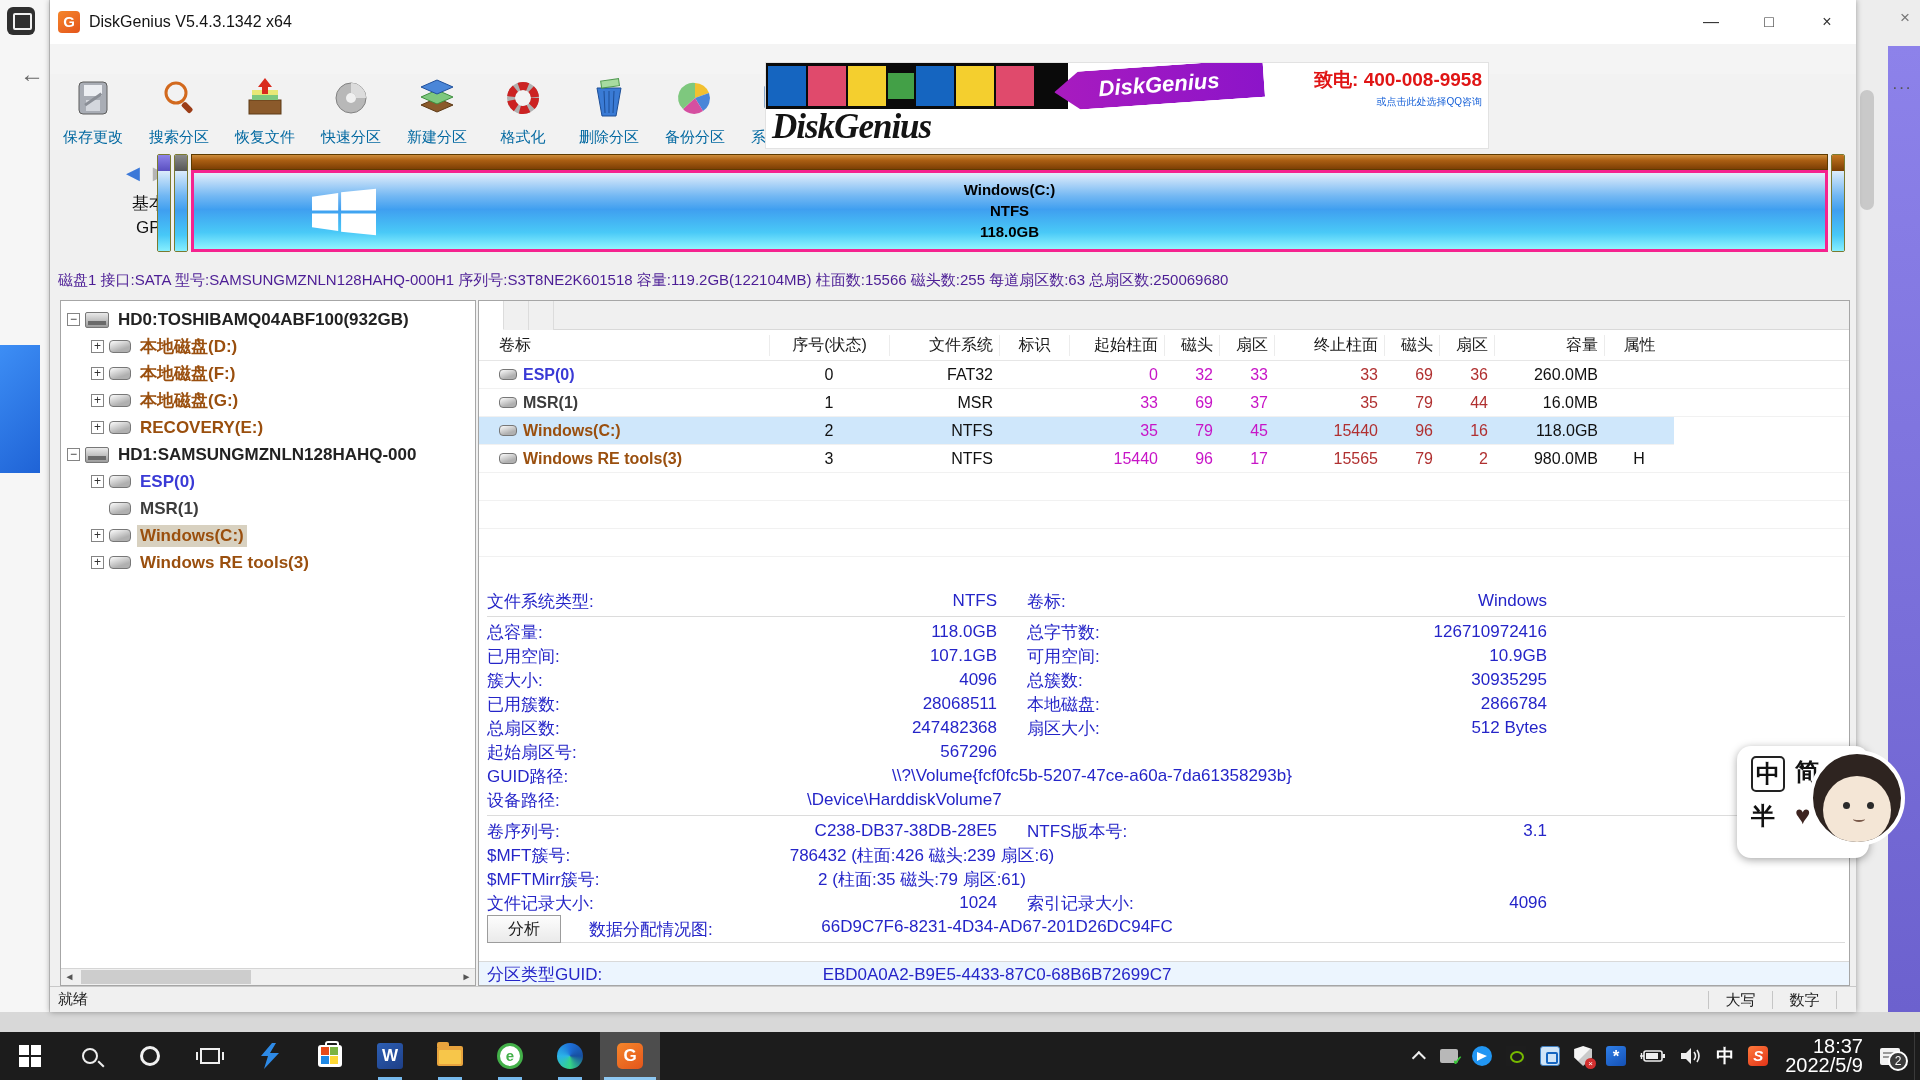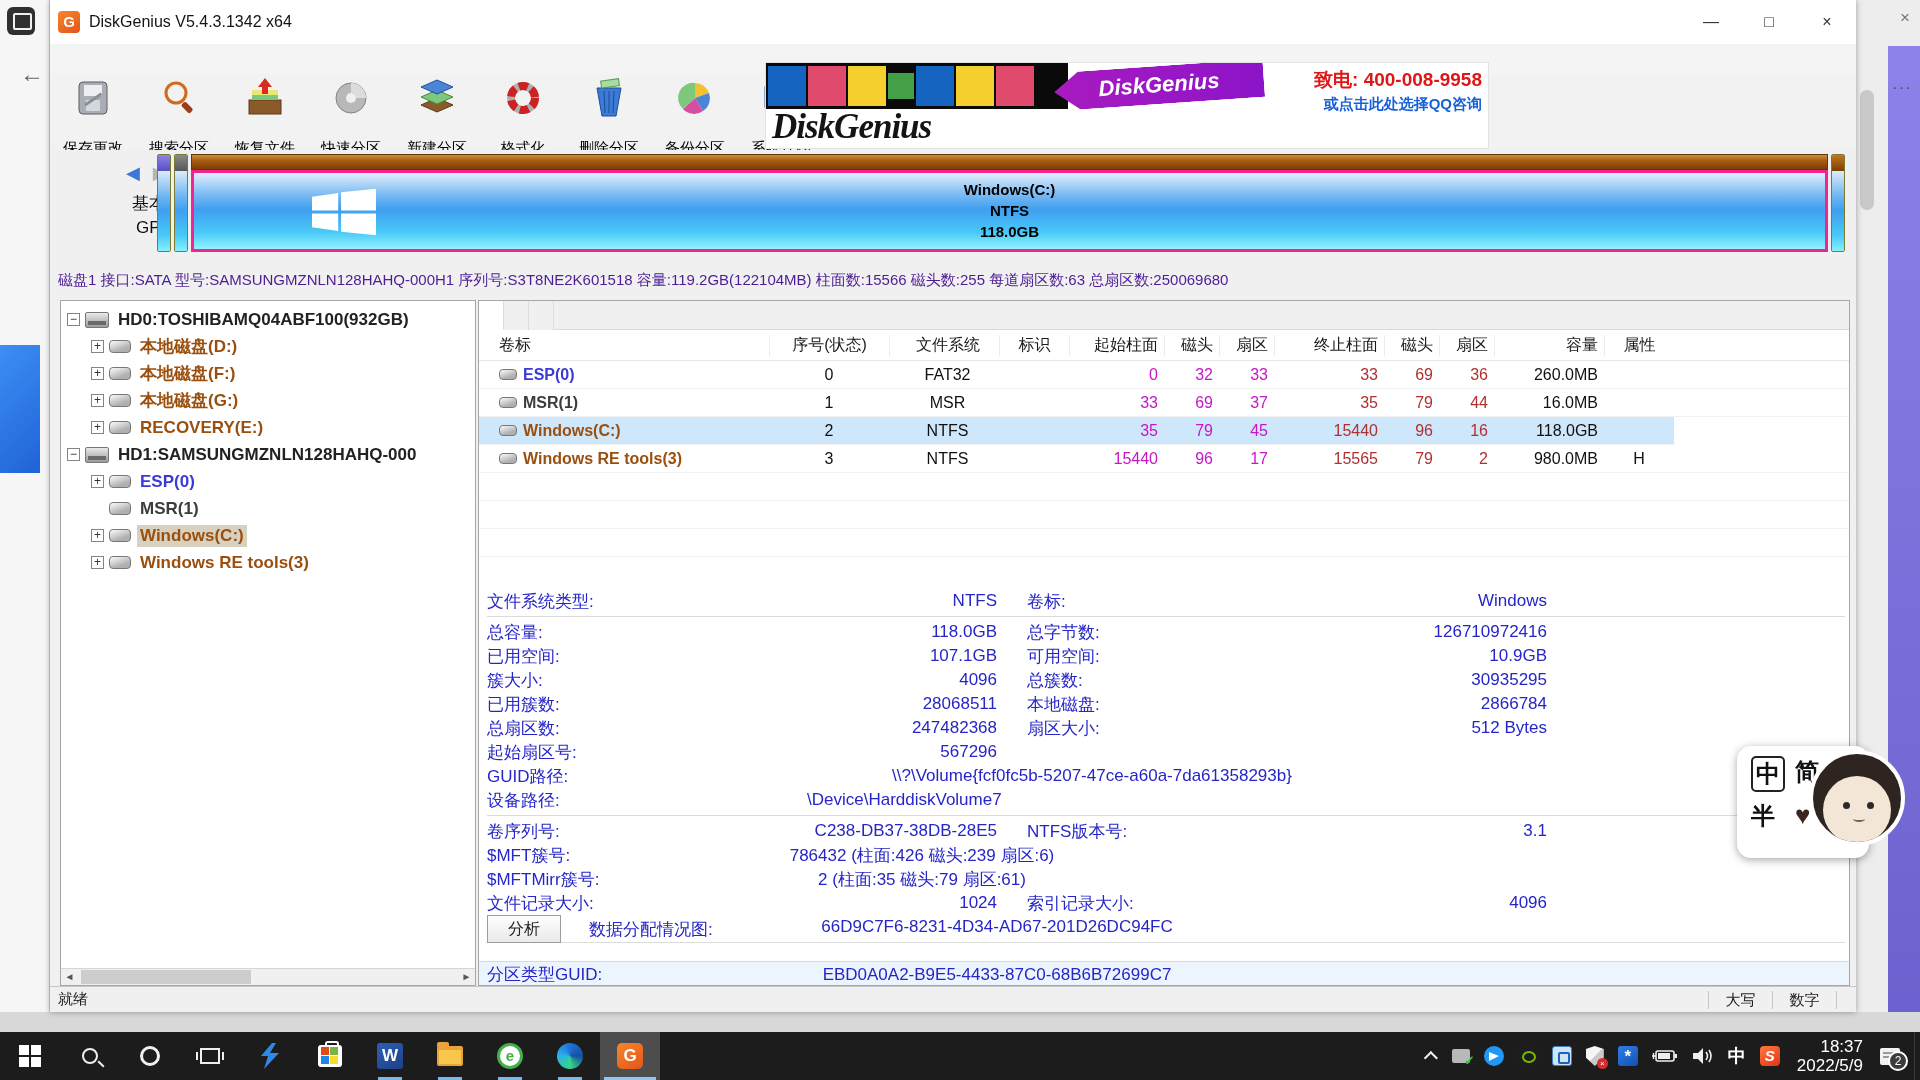--- a/index.html
+++ b/index.html
@@ -26,37 +26,37 @@
   .title-text { margin-left:9px; font-size:16px; color:#141414; }
   .win-controls { position:absolute; right:0; top:0; height:44px; display:flex; }
   .win-btn { width:58px; height:44px; display:flex; align-items:center; justify-content:center; font-size:16px; color:#333; }
 
   .menubar { position:absolute; left:0; top:44px; right:0; height:30px; background:#f4f4f4; display:flex; align-items:center; }
   .menu-item { padding:0 14px; font-size:16px; color:#111; }
 
   .toolbar { position:absolute; left:0; top:74px; right:0; height:76px; background:#f2f2f2; display:flex; }
   .tool-btn { width:86px; height:74px; display:flex; flex-direction:column; align-items:center; justify-content:flex-start; padding-top:4px; }
   .tool-btn svg { width:44px; height:40px; }
-  .tool-label { font-size:15px; color:#000000; margin-top:17px; white-space:nowrap; }
+  .tool-label { font-size:15px; color:#0369a1; margin-top:6px; white-space:nowrap; }
 
   
   .banner { position:absolute; left:715px; top:62px; width:724px; height:87px; background:#ffffff; overflow:hidden; z-index:3; border:1px solid #e2e2e2; }
   .ban-tiles { position:absolute; left:0; top:0; width:302px; height:46px; background:#0a0a0a; display:flex; align-items:center; padding-left:2px; }
   .tile { width:38px; height:40px; margin-right:2px; display:flex; align-items:center; justify-content:center; font-size:28px; font-weight:bold; }
   .tile.t-blue { background:#1565c0; color:#fff; }
   .tile.t-pink { background:#e04a6c; color:#fff; }
   .tile.t-yellow { background:#f4cf2e; color:#111; }
   .tile.t-green { background:#43a047; color:#fff; }
   .tile.small { width:26px; height:26px; font-size:17px; }
   .ban-logo { position:absolute; left:6px; top:44px; font-family:"Liberation Serif", serif; font-weight:bold; font-style:italic; font-size:35px; color:#141414; letter-spacing:-1px; }
   .ban-ribbon { position:absolute; left:288px; top:3px; width:210px; height:38px; background:linear-gradient(90deg,#a81bbf,#8c14c9); clip-path:polygon(12% 0, 100% 0, 100% 100%, 12% 100%, 0 50%); display:flex; align-items:center; justify-content:center; transform:rotate(-4deg); }
   .ban-ribbon span { color:#fff; font-weight:bold; font-style:italic; font-size:22px; }
   .ban-phone { position:absolute; right:6px; top:4px; text-align:right; }
   .ban-phone .ph1 { color:#e01515; font-weight:bold; font-size:19px; }
-  .ban-phone .ph2 { color:#1660d8; font-weight:bold; font-size:15px; margin-top:2px; }
+  .ban-phone .ph2 { color:#1660d8; font-weight:normal; font-size:10px; margin-top:2px; }
   .ban-sub { position:absolute; left:300px; bottom:4px; width:420px; text-align:center; font-size:19px; color:#111; font-weight:bold; }
 
   
   .diskmap { position:absolute; left:0; top:150px; right:0; height:114px; background:#f0f0f0; }
   .nav-arrows { position:absolute; left:76px; top:12px; font-size:18px; letter-spacing:4px; }
   .nav-left { color:#3b78d8; } .nav-right { color:#b5b5b5; }
   .dm-basic { position:absolute; left:82px; top:42px; font-size:17px; color:#111; }
   .dm-gpt { position:absolute; left:86px; top:68px; font-size:17px; color:#111; }
   .diskbox { position:absolute; left:105px; top:4px; width:1690px; height:102px; }
   .minibar { position:absolute; top:0; width:14px; height:98px; border:1px solid #7a7a30; border-radius:2px; overflow:hidden; }
@@ -97,21 +97,21 @@
   .tabs { position:absolute; left:0; top:0; right:0; height:29px; background:#f0f0f0; border-bottom:1px solid #d9d9d9; display:flex; }
   .tab { padding:0 12px; height:29px; display:flex; align-items:center; font-size:16px; color:#111; border-right:1px solid #dcdcdc; background:#f0f0f0; }
   .tab.active { background:#fff; border-bottom:1px solid #fff; font-weight:normal; }
 
   .ptable { position:absolute; left:0; top:29px; right:0; }
   .prow, .phead { display:flex; height:28px; align-items:center; font-size:16px; }
   .phead { height:31px; color:#1a1a1a; border-bottom:1px solid #e6e6e6; }
   .pc { flex:none; padding:0 6px; white-space:nowrap; overflow:hidden; }
   .c0 { width:290px; display:flex; align-items:center; padding-left:20px; }
   .c1 { width:120px; text-align:center; }
-  .c2 { width:110px; text-align:center;padding-left:13px; }
+  .c2 { width:110px; text-align:right;padding-left:13px; }
   .c3 { width:70px; text-align:center; }
   .c4 { width:95px; text-align:right; }
   .c5 { width:55px; text-align:right; }
   .c6 { width:55px; text-align:right; }
   .c7 { width:110px; text-align:right; }
   .c8 { width:55px; text-align:right; }
   .c9 { width:55px; text-align:right; }
   .c10 { width:110px; text-align:right; }
   .c11 { width:70px; text-align:center; }
   .phead .pc { border-left:1px solid #ececec; }
@@ -199,21 +199,21 @@
   .ic-nvidia { width:20px; height:20px; background:#1d1d1d; position:relative; }
   .ic-nvidia::after { content:""; position:absolute; left:4px; top:5px; width:10px; height:8px; border:2px solid #76b900; border-radius:50%; }
   .ic-intel { width:20px; height:20px; background:#cfe4f7; border:1px solid #3f7fc0; border-radius:3px; position:relative; }
   .ic-intel::after { content:""; position:absolute; left:5px; top:5px; width:8px; height:8px; border:2px solid #1565c0; border-radius:2px; }
   .ic-shield { width:18px; height:20px; background:linear-gradient(135deg,#f5f5f5 49%,#c9c9c9 51%); clip-path:polygon(50% 0,100% 15%,100% 58%,50% 100%,0 58%,0 15%); position:relative; }
   .shield-wrap { position:relative; }
   .shield-badge { position:absolute; right:-4px; bottom:-3px; width:11px; height:11px; background:#d32f2f; border-radius:50%; color:#fff; font-size:8px; line-height:11px; text-align:center; }
   .ic-snow { width:20px; height:20px; background:linear-gradient(145deg,#2f7fe8,#1450b4); border-radius:3px; color:#fff; font-size:17px; font-weight:bold; text-align:center; line-height:21px; }
   .ic-ime { color:#fff; font-size:18px; font-weight:bold; }
   .ic-sogou { width:20px; height:20px; background:linear-gradient(145deg,#ff7a3c,#e23318); border-radius:4px; color:#fff; font-weight:bold; font-style:italic; font-size:15px; text-align:center; line-height:20px; }
-  .tray-clock { color:#fff; font-size:17px; text-align:right; line-height:19px; margin:0 10px; }
+  .tray-clock { color:#fff; font-size:20px; text-align:right; line-height:19px; margin:0 10px; }
   .ic-notif { width:20px; height:17px; background:#f2f2f2; border-radius:2px; position:relative; }
   .ic-notif::before { content:""; position:absolute; left:3px; top:4px; width:14px; height:2px; background:#999; box-shadow:0 4px 0 #999; }
   .notif-badge { position:absolute; right:-8px; bottom:-6px; width:20px; height:20px; border-radius:50%; background:#3c3c3c; border:2px solid #fff; color:#fff; font-size:12px; text-align:center; line-height:17px; }
   .show-desktop { width:6px; height:48px; border-left:1px solid #3a3a3a; flex:none; }
 </style>
 </head>
 <body>
 
 <div class="behind-left">
   <div class="bl-appicon"></div>

